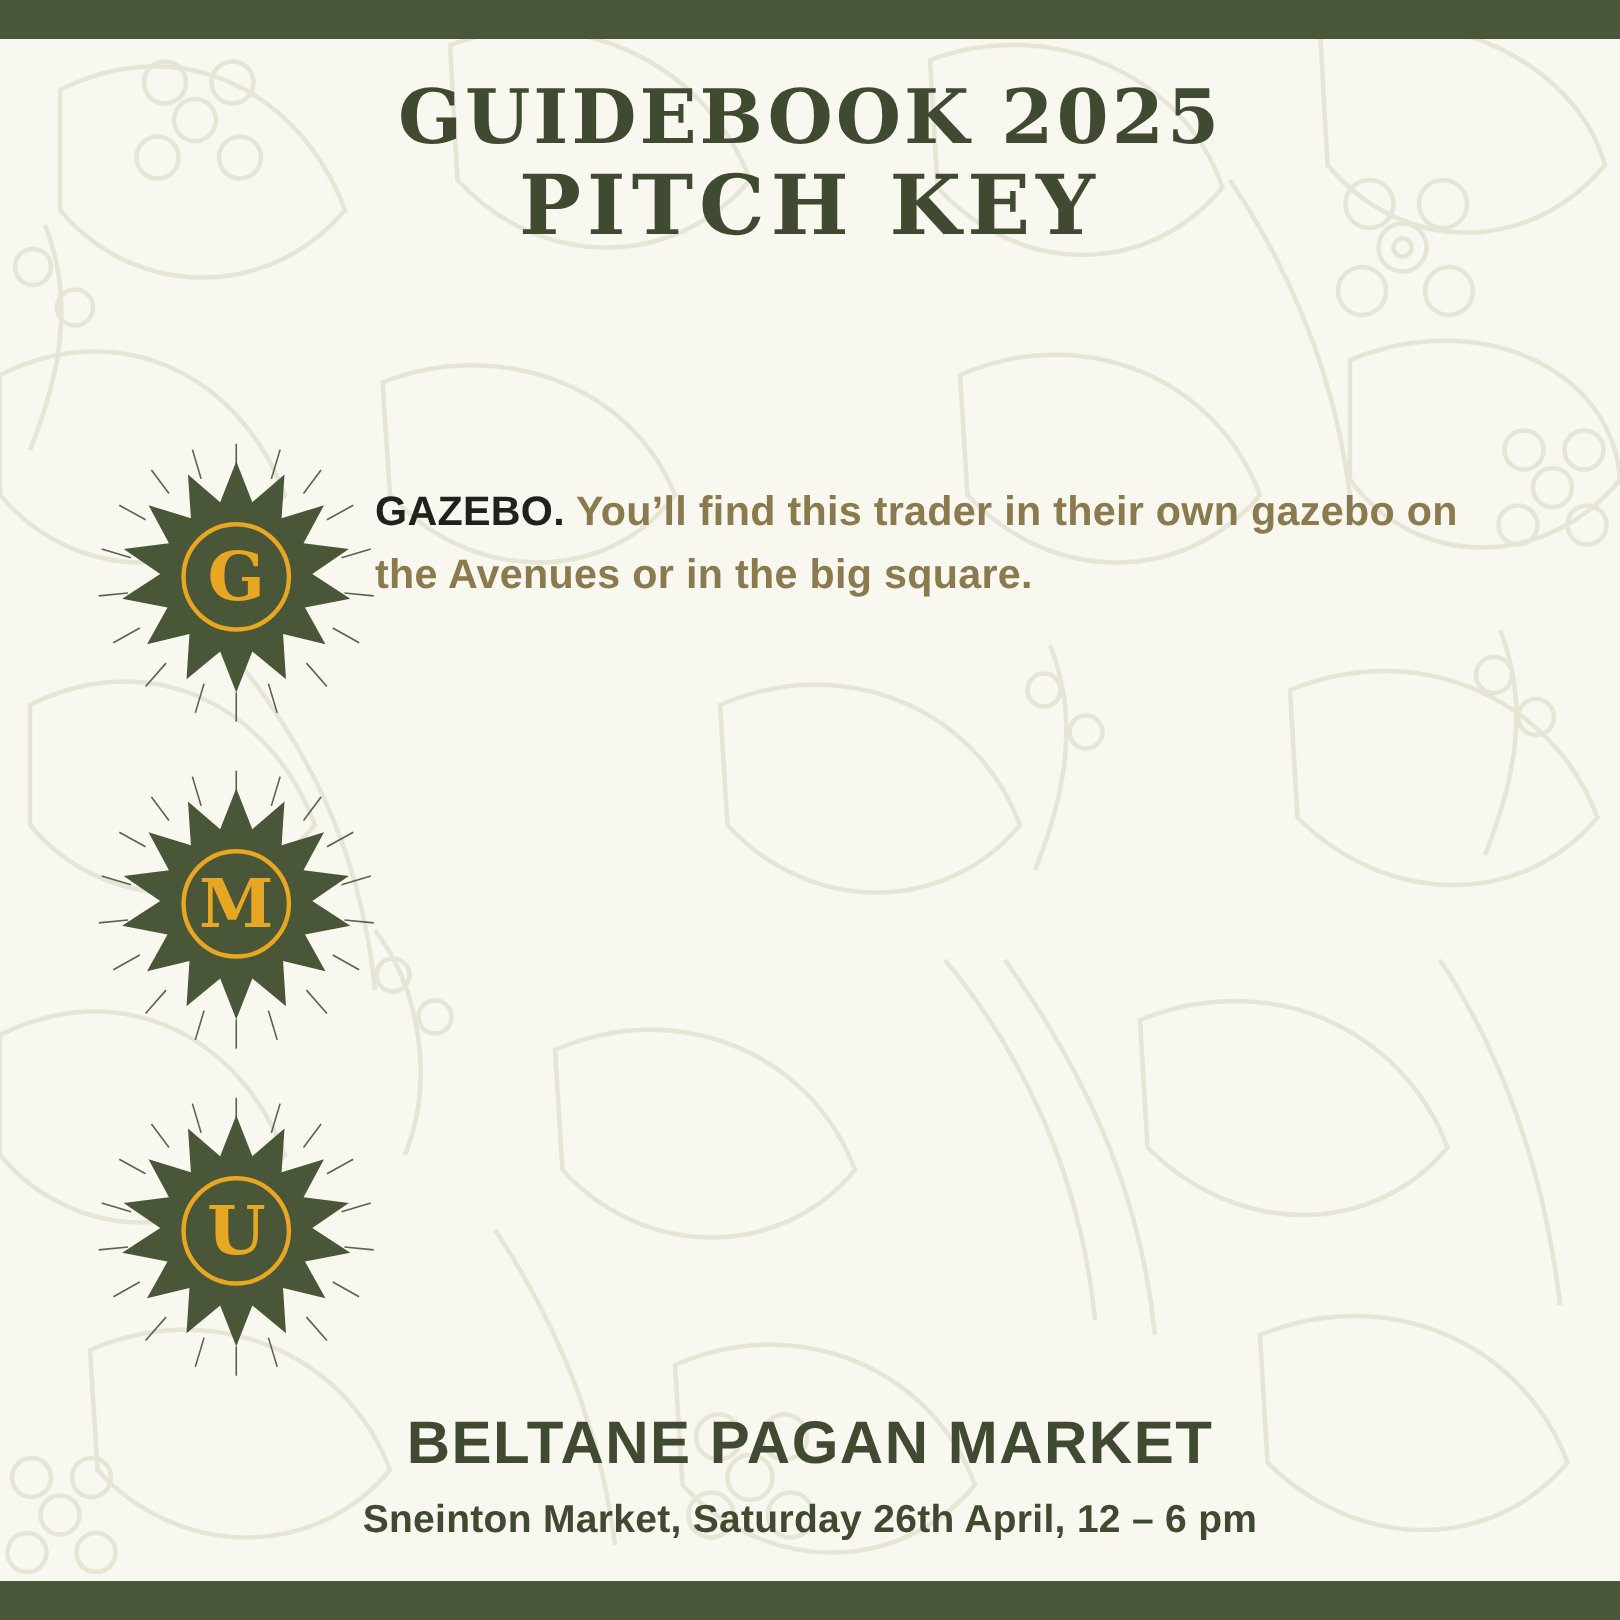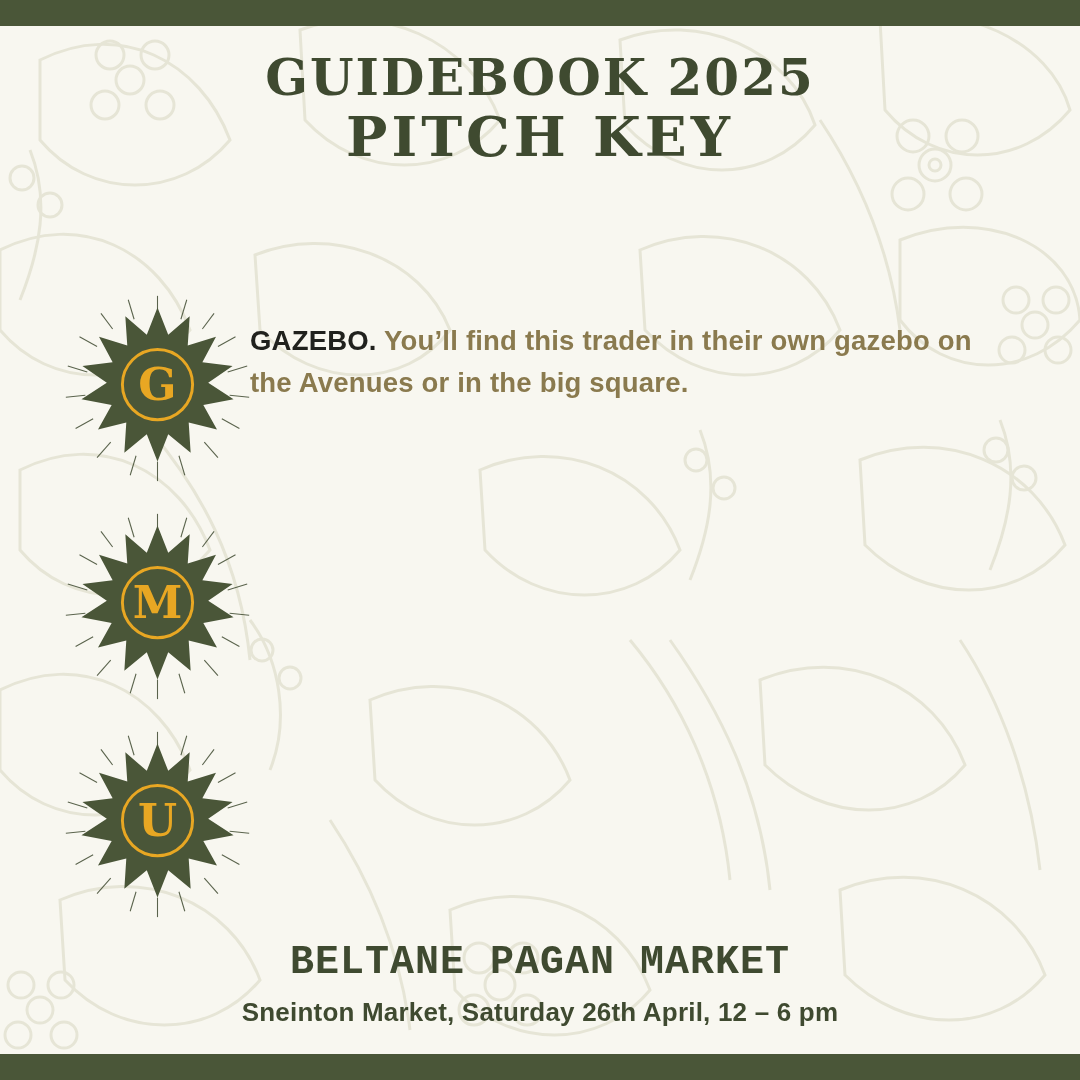--- a/index.html
+++ b/index.html
@@ -118,21 +118,21 @@
   }
 
   .footer {
     position: absolute;
     left: 0;
     bottom: 52px;
     width: 1080px;
     text-align: center;
   }
   .footer-title {
-    font-family: Liberation Mono, monospace;
+    font-family: Liberation Sans, sans-serif;
     font-weight: bold;
     font-size: 40px;
     letter-spacing: 1px;
     color: #3f4a30;
     text-transform: uppercase;
   }
   .footer-sub {
     margin-top: 12px;
     font-size: 26px;
     font-weight: bold;

